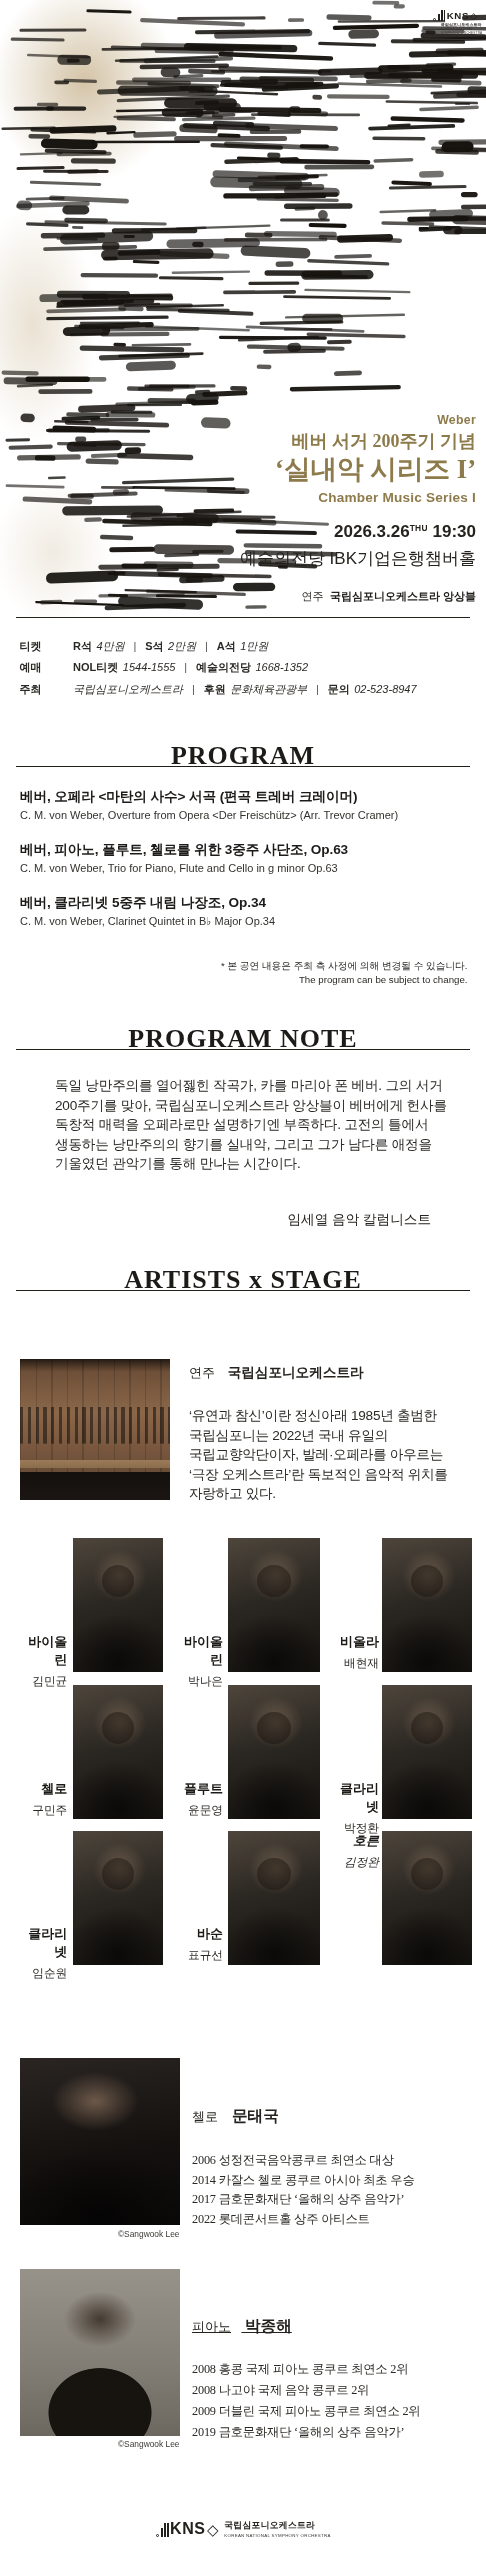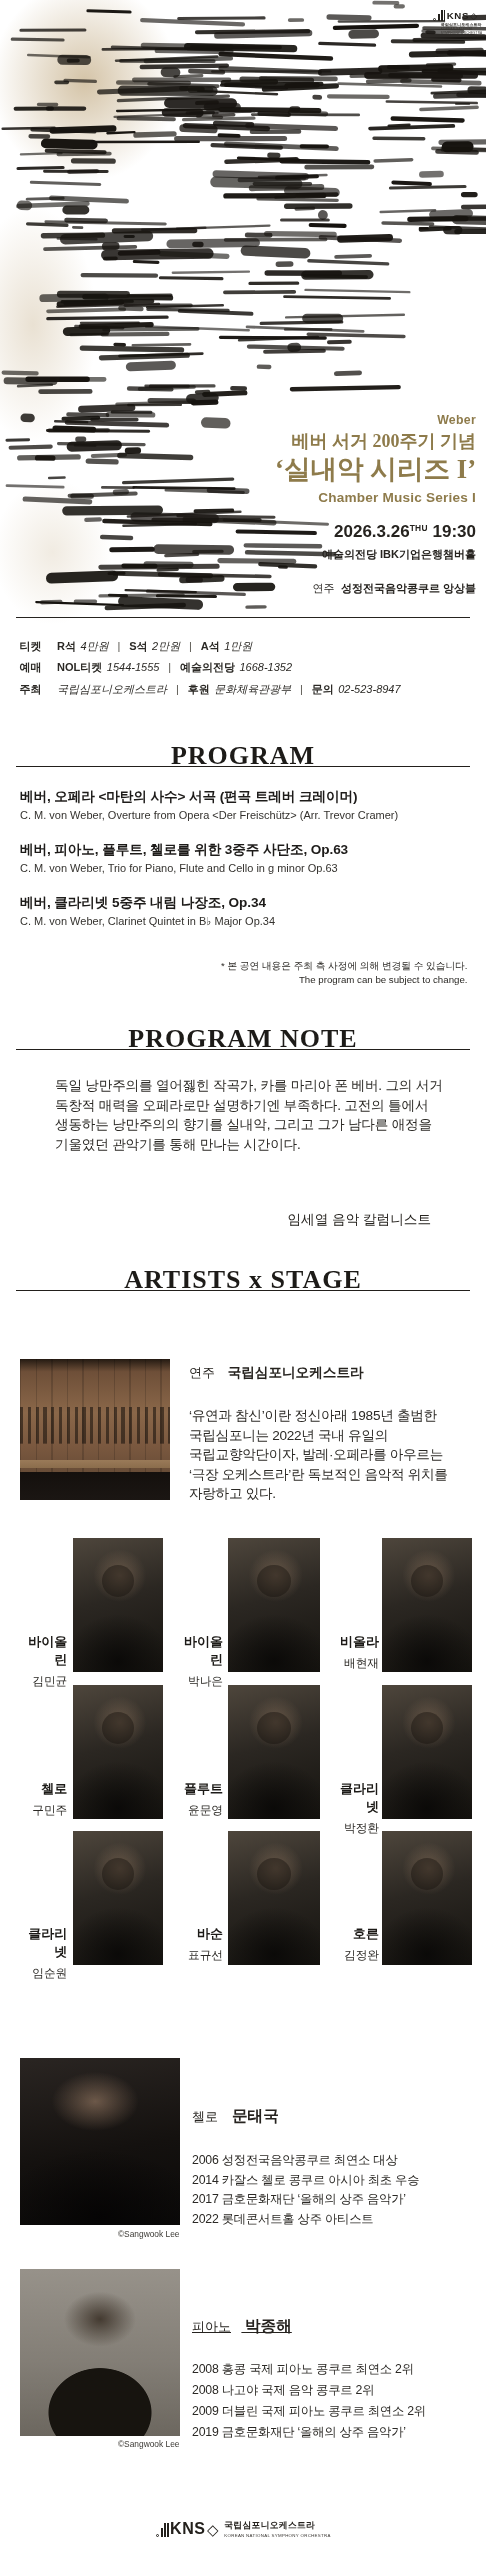--- a/index.html
+++ b/index.html
@@ -37,29 +37,29 @@
   .kns--footer .org-en{font-size:4.4px;letter-spacing:0.3px;color:#3a3733;margin-top:1.3px;}
 
   
   #hero{right:11px;top:413px;text-align:right;}
   .hero-weber{font-size:12.3px;font-weight:600;color:#8e7b4b;letter-spacing:0.3px;}
   .hero-t1{font-family:"Liberation Serif","DejaVu Serif",serif;font-weight:700;font-size:18px;color:#8e7b4b;margin-top:3.9px;line-height:1.2;}
   .hero-t2{font-family:"Liberation Serif","DejaVu Serif",serif;font-weight:700;font-size:26.6px;color:#8e7b4b;line-height:1.15;margin-top:1.3px;}
   .hero-en{font-size:13.6px;font-weight:600;color:#8e7b4b;margin-top:5.2px;letter-spacing:0.2px;}
   .hero-date{margin-top:17px;font-size:17px;font-weight:700;color:#26231f;}
   .hero-date sup{font-size:8.4px;font-weight:700;vertical-align:5.8px;letter-spacing:0.3px;}
-  .hero-venue{font-size:11px;font-weight:700;color:#26231f;margin-top:5.8px;}
+  .hero-venue{font-size:17px;font-weight:400;color:#26231f;margin-top:5.8px;}
   .hero-perf{font-size:11px;margin-top:19px;color:#26231f;}
   .hero-perf .pl{font-weight:400;margin-right:6.5px;}
   .hero-perf .pn{font-weight:700;}
 
   
   #divider{left:16px;top:617px;width:454px;border-top:1.3px solid #26231f;}
   #info{left:19.5px;top:636px;font-size:11px;line-height:21.4px;color:#2b2925;white-space:nowrap;}
-  #info .row-label{font-weight:700;display:inline-block;min-width:28.5px;margin-right:6px;}
+  #info .row-label{font-weight:700;display:inline-block;min-width:28.5px;margin-right:22px;}
   #info .k{font-weight:700;} #info .v{font-weight:400;font-style:italic;}
   #info .sep{font-weight:300;color:#55524c;margin:0 5.8px;}
   #info .pair .k{margin-right:4.5px;}
 
   
   .h-rule{position:absolute;left:16px;width:454px;display:flex;align-items:flex-end;justify-content:center;
           border-bottom:1.3px solid #221f1b;font-family:"Liberation Serif","DejaVu Serif",serif;
           font-weight:700;color:#1d1b18;letter-spacing:1px;line-height:.82;}
   #h-program{top:730px;height:37px;font-size:26px;}
   #h-note{top:1013px;height:37px;font-size:26px;}
@@ -110,21 +110,21 @@
     background:
       radial-gradient(ellipse 30% 22% at 50% 30%, rgba(60,50,40,.9), rgba(60,50,40,0) 75%),
       radial-gradient(ellipse 58% 48% at 50% 86%, #17140f 55%, rgba(23,20,15,0) 56%),
       linear-gradient(180deg,#97928a 0%,#837e76 55%,#6c675f 100%);}
   .credit{position:absolute;left:19.5px;width:160px;text-align:right;font-size:8.4px;color:#3c3a35;}
   #s1-credit{top:2229px;} #s2-credit{top:2439px;}
   .sol-head{position:absolute;left:192px;font-size:13px;color:#26231f;}
   .sol-head .pl{margin-right:10.4px;}
   .sol-head .pn{font-weight:700;font-size:15.6px;}
   #s1-head{top:2106px;} #s2-head{top:2316px;text-decoration:underline;}
-  .sol-bio{position:absolute;left:192px;font-size:12.3px;color:#2b2925;letter-spacing:-0.2px;}
+  .sol-bio{position:absolute;left:192px;font-size:12.3px;color:#2b2925;letter-spacing:-0.2px;font-family:Liberation Serif, serif;}
   #s1-bio{top:2151px;line-height:19.5px;}
   #s2-bio{top:2359px;line-height:21px;}
 
   
   #footer{left:0;top:2520px;width:487px;display:flex;justify-content:center;}
 </style>
 </head>
 <body>
 
 <div id="page">
@@ -520,21 +520,21 @@
     <div class="hero-weber">Weber</div>
     <div class="hero-t1">베버 서거 200주기 기념</div>
     <div class="hero-t2">‘실내악 시리즈 I’</div>
     <div class="hero-en">Chamber Music Series I</div>
     <div class="hero-date">
       <span>2026.3.26</span><sup>THU</sup>
       <span>19:30</span>
     </div>
     <div class="hero-venue">예술의전당 IBK기업은행챔버홀</div>
     <div class="hero-perf">
-      <span class="pl">연주</span><span class="pn">성정전국음악콩쿠르 앙상블</span>
+      <span class="pl">연주</span><span class="pn">국립심포니오케스트라 앙상블</span>
     </div>
   </div>
 
   <div class="abs" id="divider"></div>
   <div class="abs" id="info">
     <div>
       <span class="row-label">티켓</span>
       <span class="pair"><span class="k">R석</span><span class="v">4만원</span></span>
       <span class="sep">|</span>
       <span class="pair"><span class="k">S석</span><span class="v">2만원</span></span>
@@ -573,20 +573,21 @@
     </div>
   </div>
   <div class="abs" id="pg-note">
     <div>* 본 공연 내용은 주최 측 사정에 의해 변경될 수 있습니다.</div>
     <div>The program can be subject to change.</div>
   </div>
 
   <div class="h-rule" id="h-note">PROGRAM NOTE</div>
   <div class="abs" id="pn-para">
     <div>독일 낭만주의를 열어젫힌 작곡가, 카를 마리아 폰 베버. 그의 서거</div>
+    <div>200주기를 맞아, 국립심포니오케스트라 앙상블이 베버에게 헌사를</div>
     <div>독창적 매력을 오페라로만 설명하기엔 부족하다. 고전의 틀에서</div>
     <div>생동하는 낭만주의의 향기를 실내악, 그리고 그가 남다른 애정을</div>
     <div>기울였던 관악기를 통해 만나는 시간이다.</div>
   </div>
   <div class="abs" id="pn-credit">임세열 음악 칼럼니스트</div>
 
   <div class="h-rule" id="h-artists">ARTISTS x STAGE</div>
 
   <div class="photo" id="orch-photo"></div>
   <div class="abs" id="orch-head">
@@ -636,21 +637,21 @@
   <div class="grid-label" style="left:1.3px;top:1925px;">
     <div class="instr">클라리넷</div>
       <div class="pname">임순원</div>
     </div>
   <div class="photo portrait" style="left:73px;top:1831px;width:90px;height:134px;"></div>
   <div class="grid-label" style="left:157px;top:1925px;">
     <div class="instr">바순</div>
       <div class="pname">표규선</div>
     </div>
   <div class="photo portrait" style="left:228px;top:1831px;width:92px;height:134px;"></div>
-  <div class="grid-label" style="left:313px;top:1925px;">
+  <div class="grid-label" style="left:313px;top:1832px;font-style:italic;">
     <div class="instr">호른</div>
       <div class="pname">김정완</div>
     </div>
   <div class="photo portrait" style="left:382px;top:1831px;width:90px;height:134px;"></div>
 
   <div class="photo" id="s1-photo"></div>
   <div class="credit" id="s1-credit">©Sangwook Lee</div>
   <div class="sol-head" id="s1-head">
     <span class="pl">첼로</span>
     <span class="pn">문태국</span>

